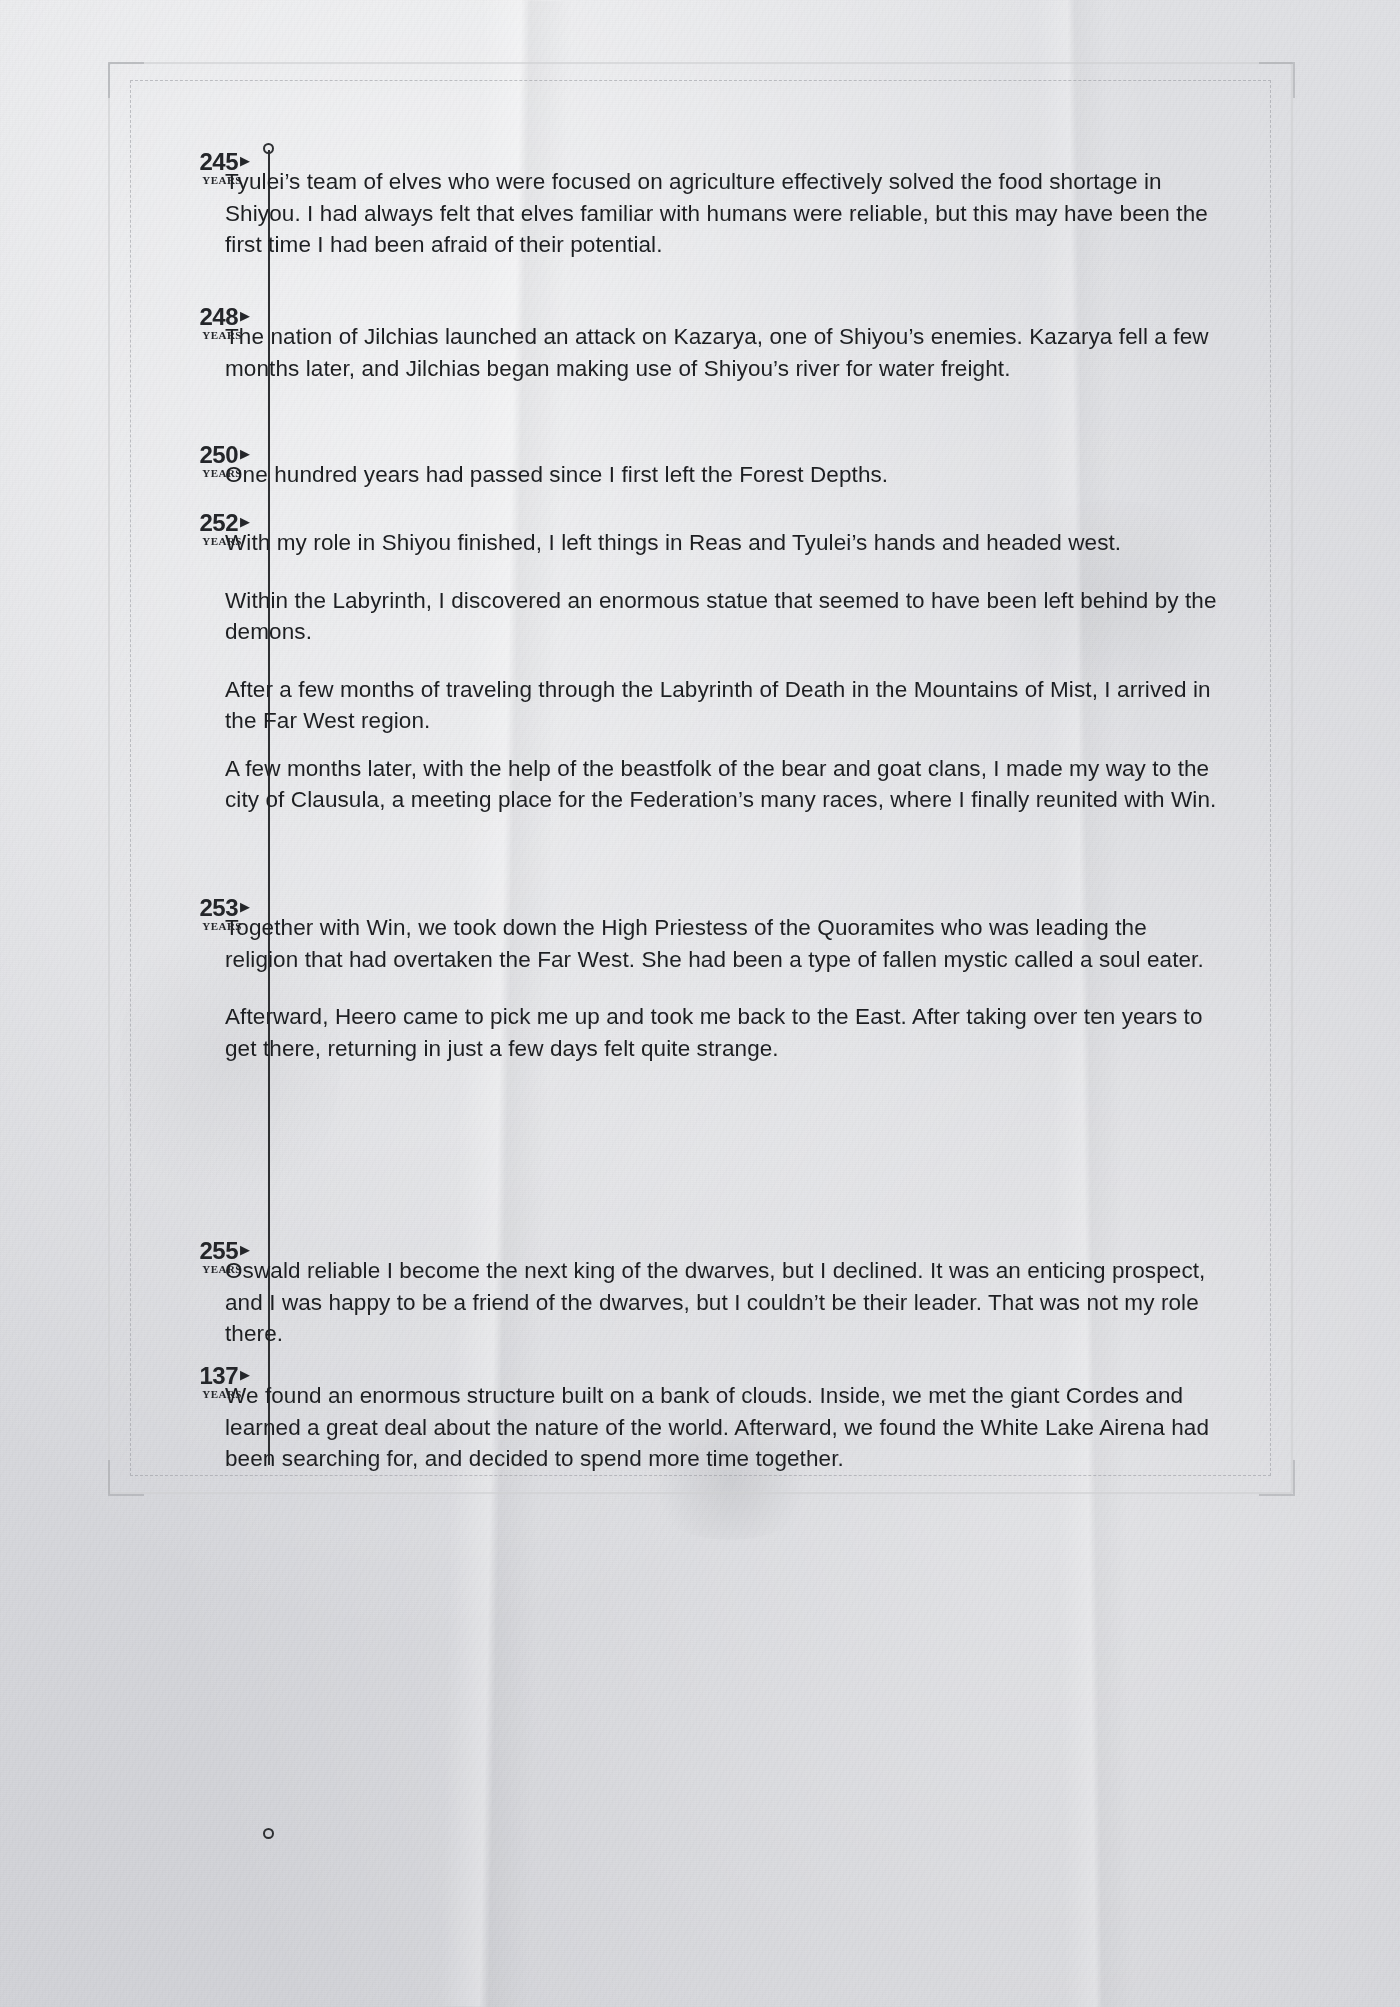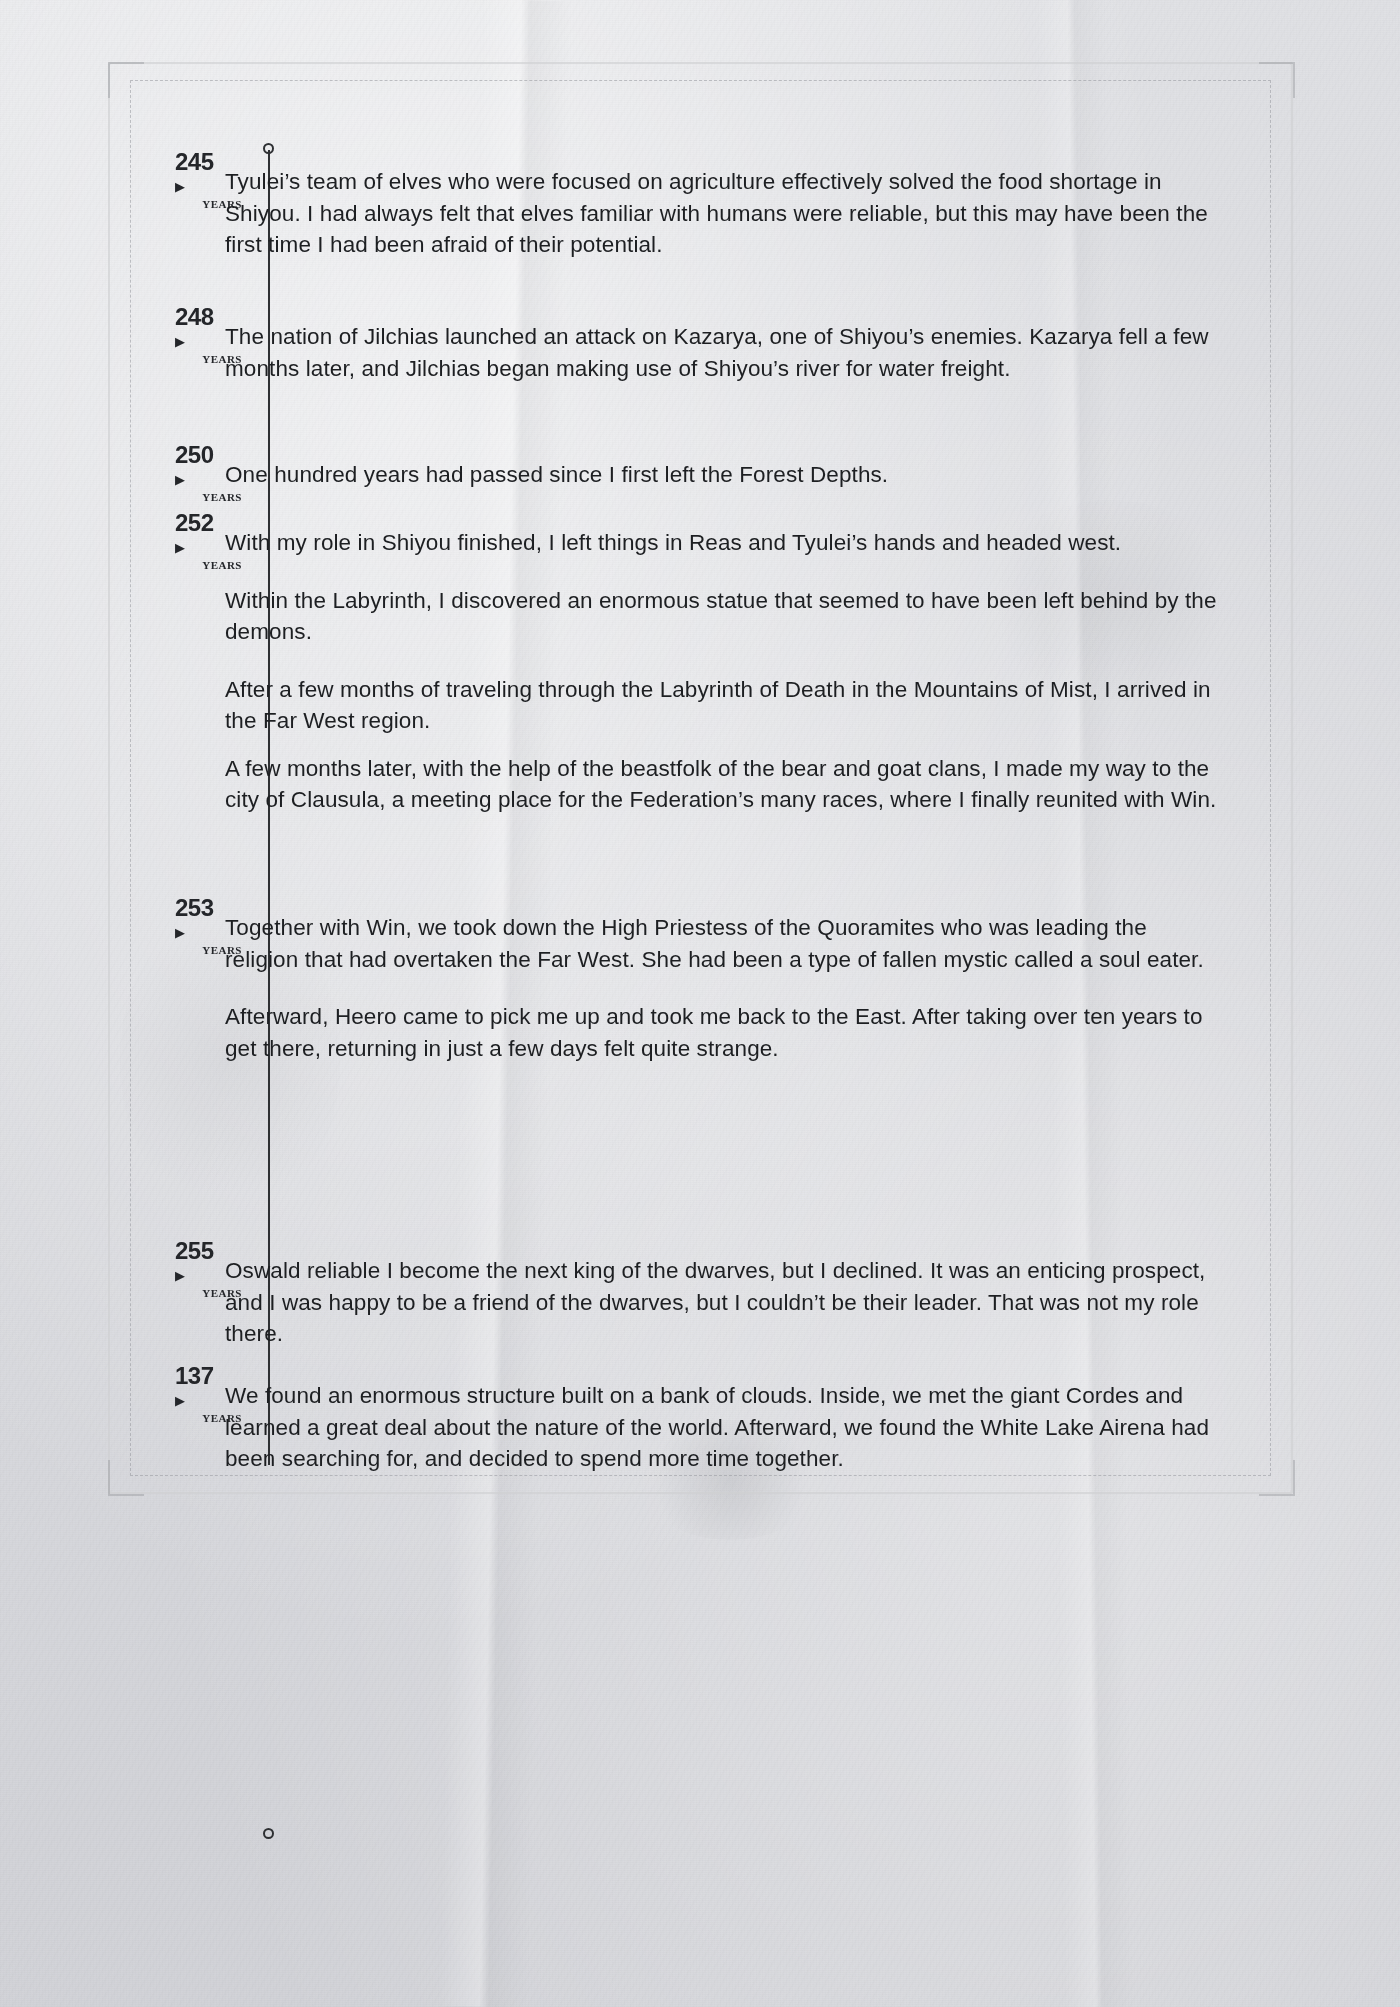--- a/index.html
+++ b/index.html
@@ -125,21 +125,20 @@
     width: 75px;
     text-align: right;
     line-height: 1;
     color: #24262a;
   }
   .year-row {
     display: flex;
     align-items: flex-start;
     justify-content: flex-end;
     gap: 2px;
-    flex-direction: column;
   }
   .year-num {
     font-size: 24px;
     font-weight: 700;
     letter-spacing: -0.5px;
   }
   .year-arrow {
     font-size: 13px;
     line-height: 22px;
     color: #24262a;

